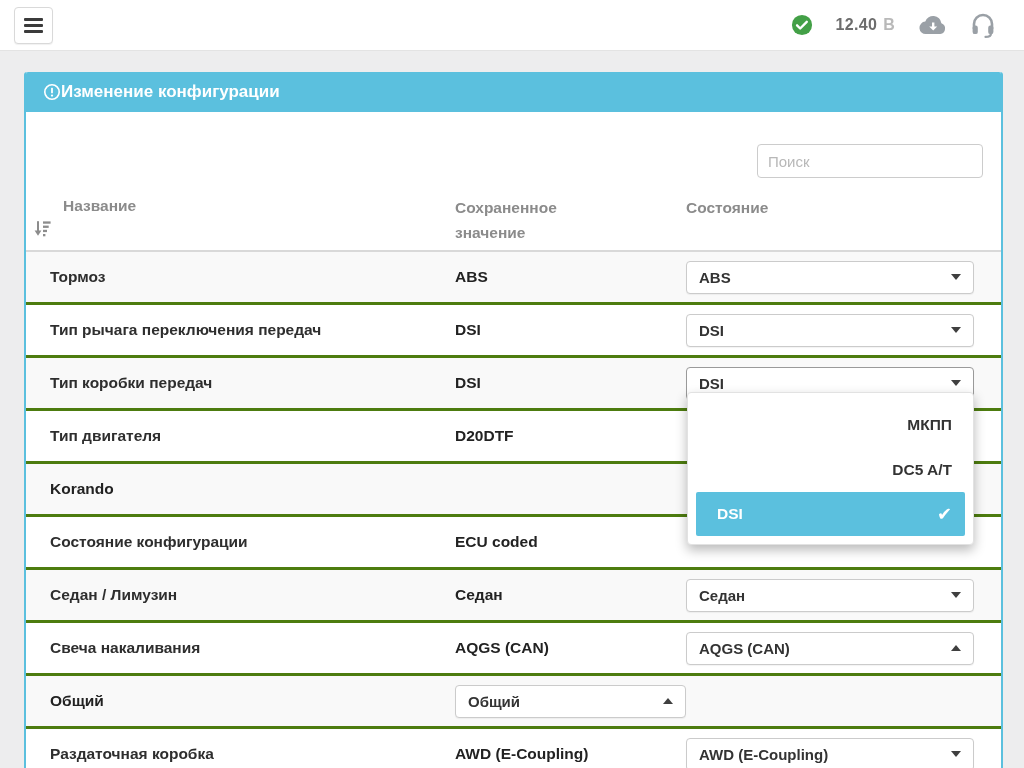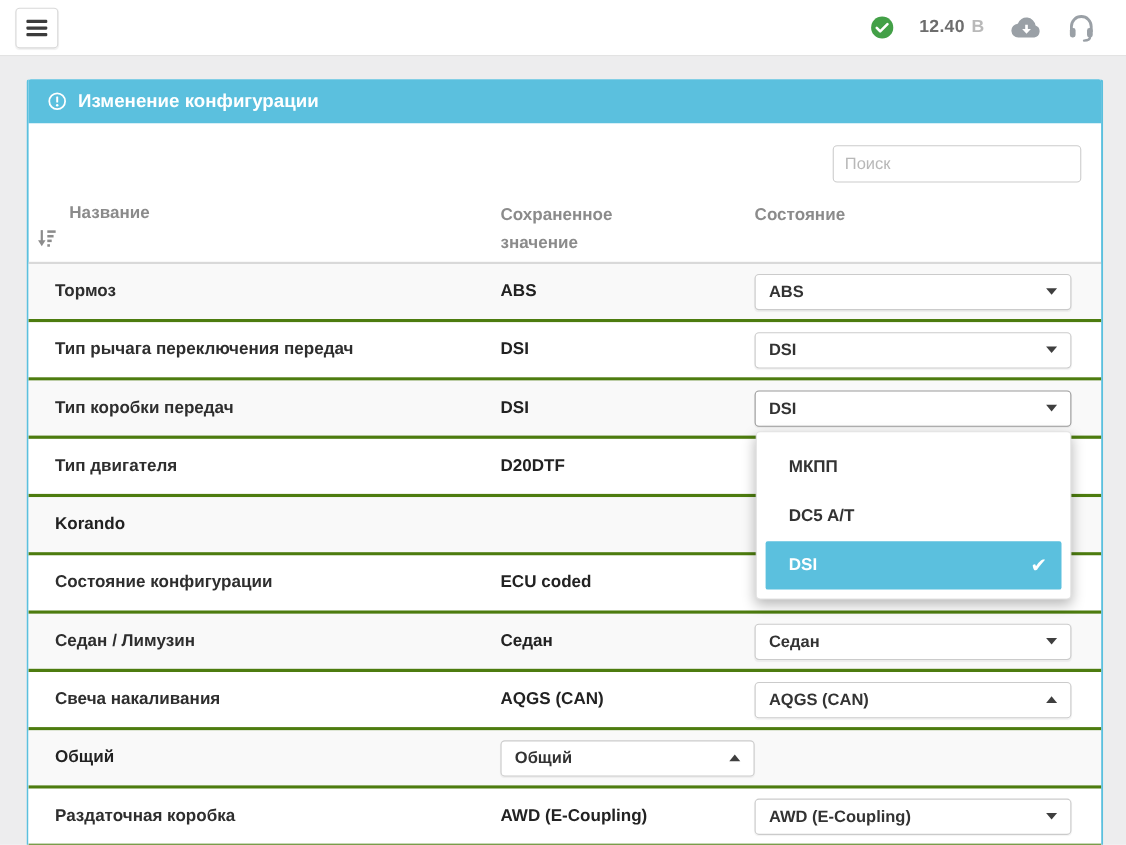--- a/index.html
+++ b/index.html
@@ -33,25 +33,25 @@
 
   
   .panel {
     position:absolute; left:24px; top:72px; width:979px; height:720px;
     background:#fff;
     border-left:2px solid #5bc0de; border-right:2px solid #5bc0de;
     border-radius:3px 3px 0 0;
   }
   .panel-header {
     height:40px; background:#5bc0de; border-radius:2px 2px 0 0;
-    display:flex; align-items:center; gap:10px; padding-left:17px;
+    display:flex; align-items:center; padding-left:17px;
   }
   .panel-title { color:#fff; font-size:17px; font-weight:700; }
 
-  .search-row { padding:20px 18px 8px; display:flex; justify-content:flex-end; }
+  .search-row { padding:32px 18px 8px; display:flex; justify-content:flex-end; }
   .search-input {
     width:226px; height:34px; border:1px solid #ccc; border-radius:4px;
     padding:0 10px; font-size:15px; color:#555; outline:none;
     font-family:"Liberation Sans","DejaVu Sans",sans-serif;
   }
   .search-input::placeholder { color:#b8b8b8; }
 
   
   .thead {
     display:grid; grid-template-columns:422px 231px 1fr;
@@ -91,21 +91,21 @@
   
   .dropdown-menu {
     position:absolute; left:687px; top:392px; width:287px;
     background:#fff; border:1px solid #e2e2e2; border-radius:4px;
     box-shadow:0 5px 12px rgba(0,0,0,.28);
     padding:9px 8px 8px; z-index:10;
   }
   .dd-item {
     height:45px; display:flex; align-items:center;
     padding:0 13px 0 21px; border-radius:2px;
-    font-size:15.5px; font-weight:700; color:#333; cursor:pointer;
+    font-size:15.5px; font-weight:700; color:#333; cursor:pointer;justify-content:flex-end;
   }
   .dd-item.selected { background:#5bc0de; color:#fff; height:44px; }
   .dd-check { margin-left:auto; color:#fff; font-size:18px; font-weight:700; }
 </style>
 </head>
 <body>
 
 <div class="topbar">
   <div class="menu-btn">
     <span class="hamburger">

